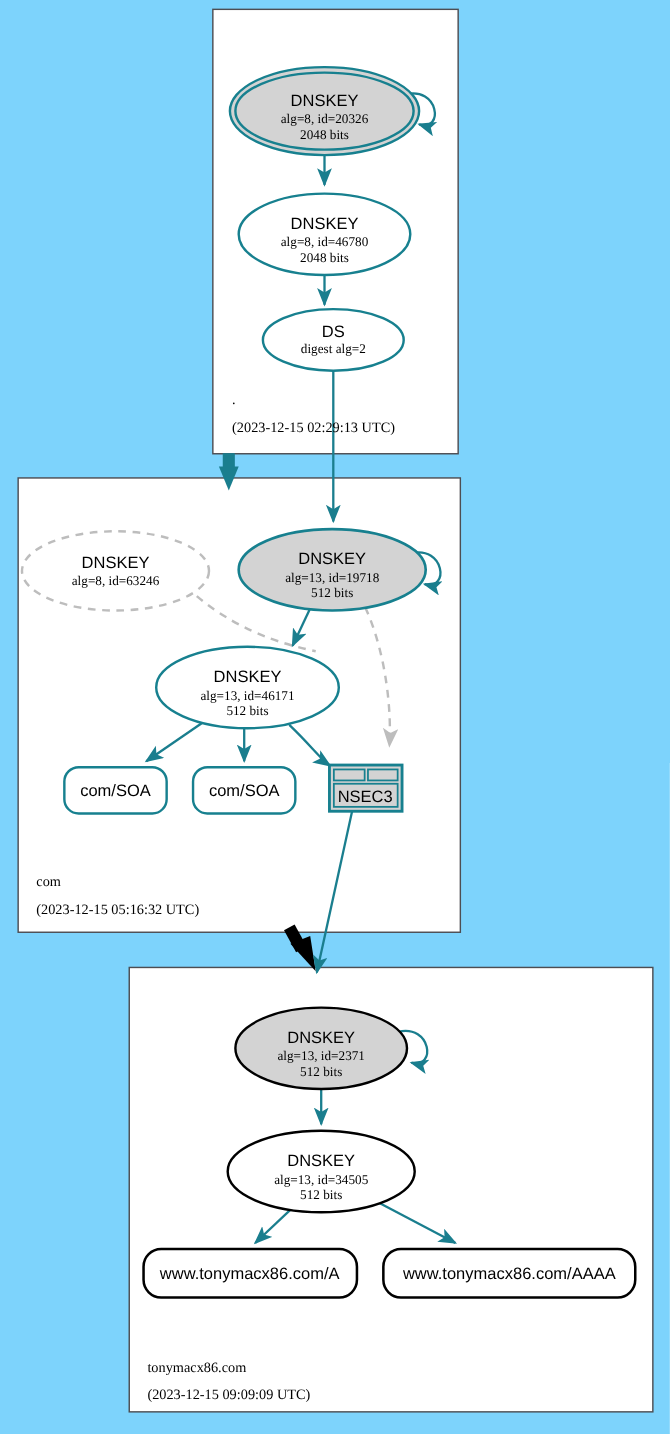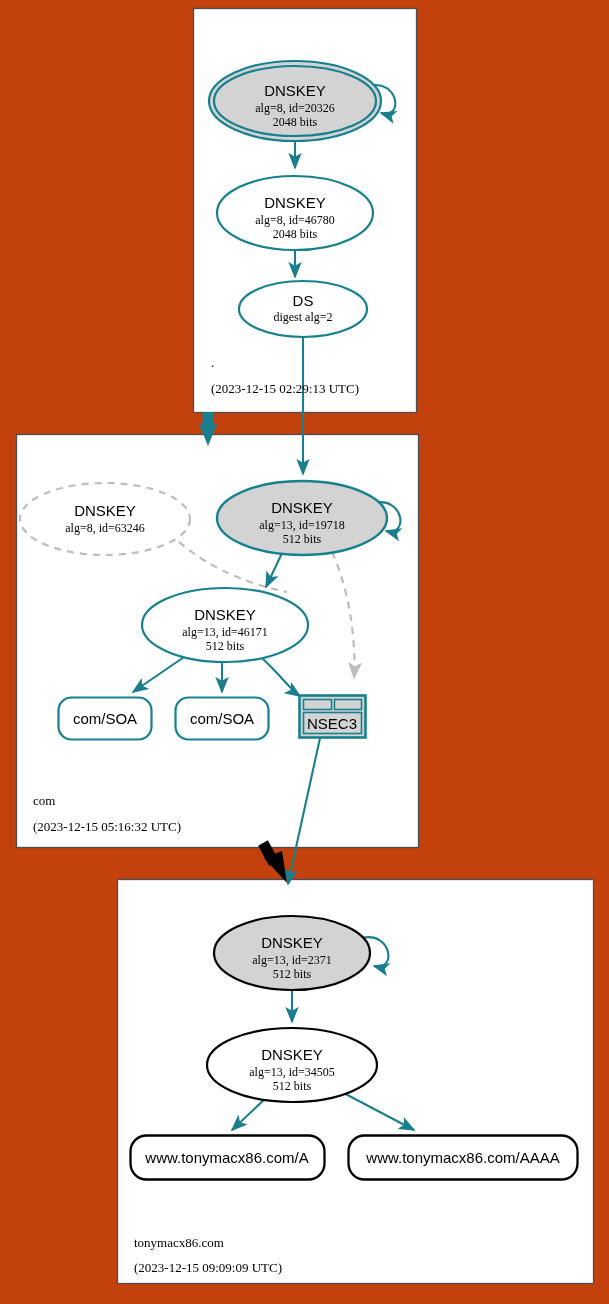--- a/index.html
+++ b/index.html
@@ -8,21 +8,21 @@
     background: #ffffff;
   }
   body {
     font-family: "Liberation Sans", sans-serif;
   }
   #canvas {
     position: relative;
     width: 609px;
     height: 1304px;
     overflow: hidden;
-    background: #c2410c;
+    background: #7dd3fc;
   }
   #graph {
     position: absolute;
     left: 0;
     top: 0;
   }
   .zone-label {
     font-family: "Liberation Serif", serif;
     font-size: 13px;
     fill: #000000;

